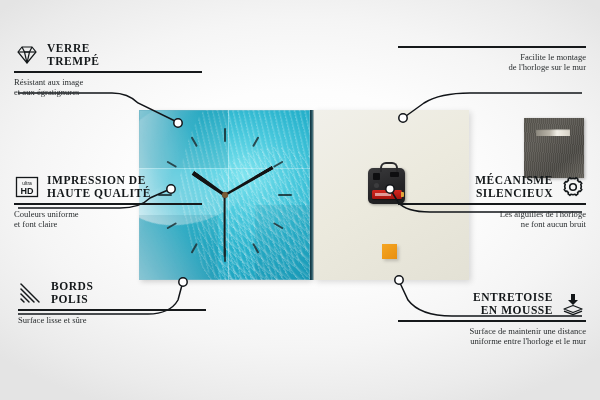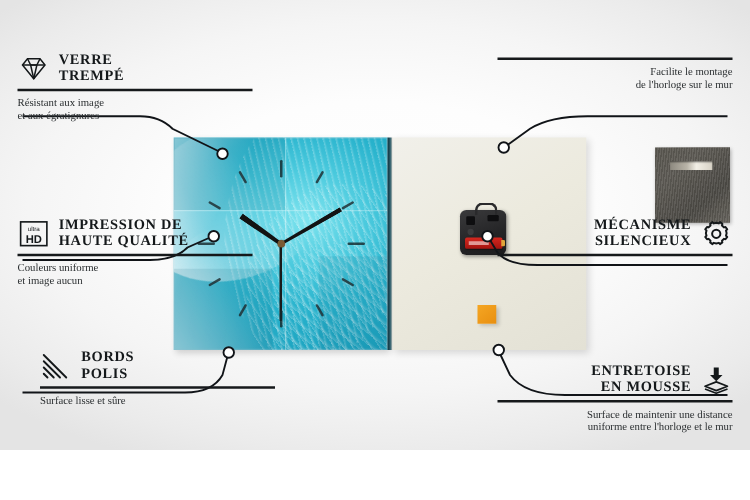--- a/index.html
+++ b/index.html
@@ -2,21 +2,21 @@
 <html><head>
 <meta charset="utf-8">
 <style>
   html,body{margin:0;padding:0;}
   body{
     width:600px;height:400px;overflow:hidden;
     font-family:"Liberation Serif", serif;
     background:#ffffff;
   }
   #stage{
-    position:relative;width:600px;height:360px;overflow:hidden;
+    position:relative;width:600px;height:400px;overflow:hidden;
     background:
       radial-gradient(ellipse 70% 62% at 50% 46%, #ffffff 0%, #fdfdfd 38%, #f5f5f5 66%, #ebebeb 88%, #e4e4e4 100%);
     text-decoration: underline;
   }
 
   
   .product{position:absolute;left:139px;top:110px;width:330px;height:170px;}
 
   .panel-left{
     position:absolute;left:0;top:0;width:171px;height:170px;
@@ -120,21 +120,21 @@
   .feat .desc{
     font-family:"Liberation Serif", serif;
     font-size:8.6px;line-height:10.4px;color:#2a2e30;
   }
   .feat.right .desc{text-align:right;}
   .ico{width:26px;height:24px;flex:0 0 26px;display:block;}
   .ico svg{display:block;width:26px;height:24px;}
 
   .f-verre{left:14px;top:42px;}
   .f-impr{left:14px;top:174px;}
-  .f-bords{left:32px;top:280px;}
+  .f-bords{left:18px;top:280px;}
   .f-poign{left:398px;top:42px;}
   .f-meca{left:398px;top:174px;}
   .f-entre{left:398px;top:291px;}
 
   svg.lines{position:absolute;left:0;top:0;width:600px;height:400px;pointer-events:none;}
   .ln{fill:none;stroke:#111418;stroke-width:1.5;}
   .nodec{fill:#ffffff;stroke:#111418;stroke-width:1.5;}
 </style>
 </head>
 <body>
@@ -273,21 +273,21 @@
         </svg>
       </span>
       <span class="title">
         <span>IMPRESSION DE</span><br>
         <span>HAUTE QUALITÉ</span>
       </span>
     </div>
     <div class="rule"></div>
     <div class="desc">
       <span>Couleurs uniforme</span><br>
-      <span>et image aucun</span>
+      <span>et font claire</span>
     </div>
   </div>
 
   <div class="feat left f-bords">
     <div class="head">
       <span class="ico">
         <svg viewBox="0 0 26 24">
             <g stroke="#14181a" stroke-width="1.5" stroke-linecap="round">
           <path d="M3 3 L21 21"></path>
               <path d="M3 8 L16 21"></path>
@@ -324,20 +324,24 @@
       <span class="ico">
         <svg viewBox="0 0 26 24">
             <g fill="none" stroke="#14181a" stroke-width="1.6">
           <path d="M13 3.2 l2.1 .5 .9 -1.0 1.9 1.4 -.3 1.3 1.5 1.5 1.3 -.3 1.4 1.9 -1.0 .9 .5 2.1 -.5 2.1 1.0 .9 -1.4 1.9 -1.3 -.3 -1.5 1.5 .3 1.3 -1.9 1.4 -.9 -1.0 -2.1 .5 -2.1 -.5 -.9 1.0 -1.9 -1.4 .3 -1.3 -1.5 -1.5 -1.3 .3 -1.4 -1.9 1.0 -.9 -.5 -2.1 .5 -2.1 -1.0 -.9 1.4 -1.9 1.3 .3 1.5 -1.5 -.3 -1.3 1.9 -1.4 .9 1.0 Z" stroke-linejoin="round"></path>
           <circle cx="13" cy="12" r="3.3"></circle>
             </g>
           </svg>
       </span>
     </div>
     <div class="rule"></div>
+    <div class="desc">
+      <span>Les aiguilles de l'horloge</span><br>
+      <span>ne font aucun bruit</span>
+    </div>
   </div>
 
   <div class="feat right f-entre">
     <div class="head">
       <span class="title">
         <span>ENTRETOISE</span><br>
         <span>EN MOUSSE</span>
       </span>
       <span class="ico">
         <svg viewBox="0 0 26 24">

